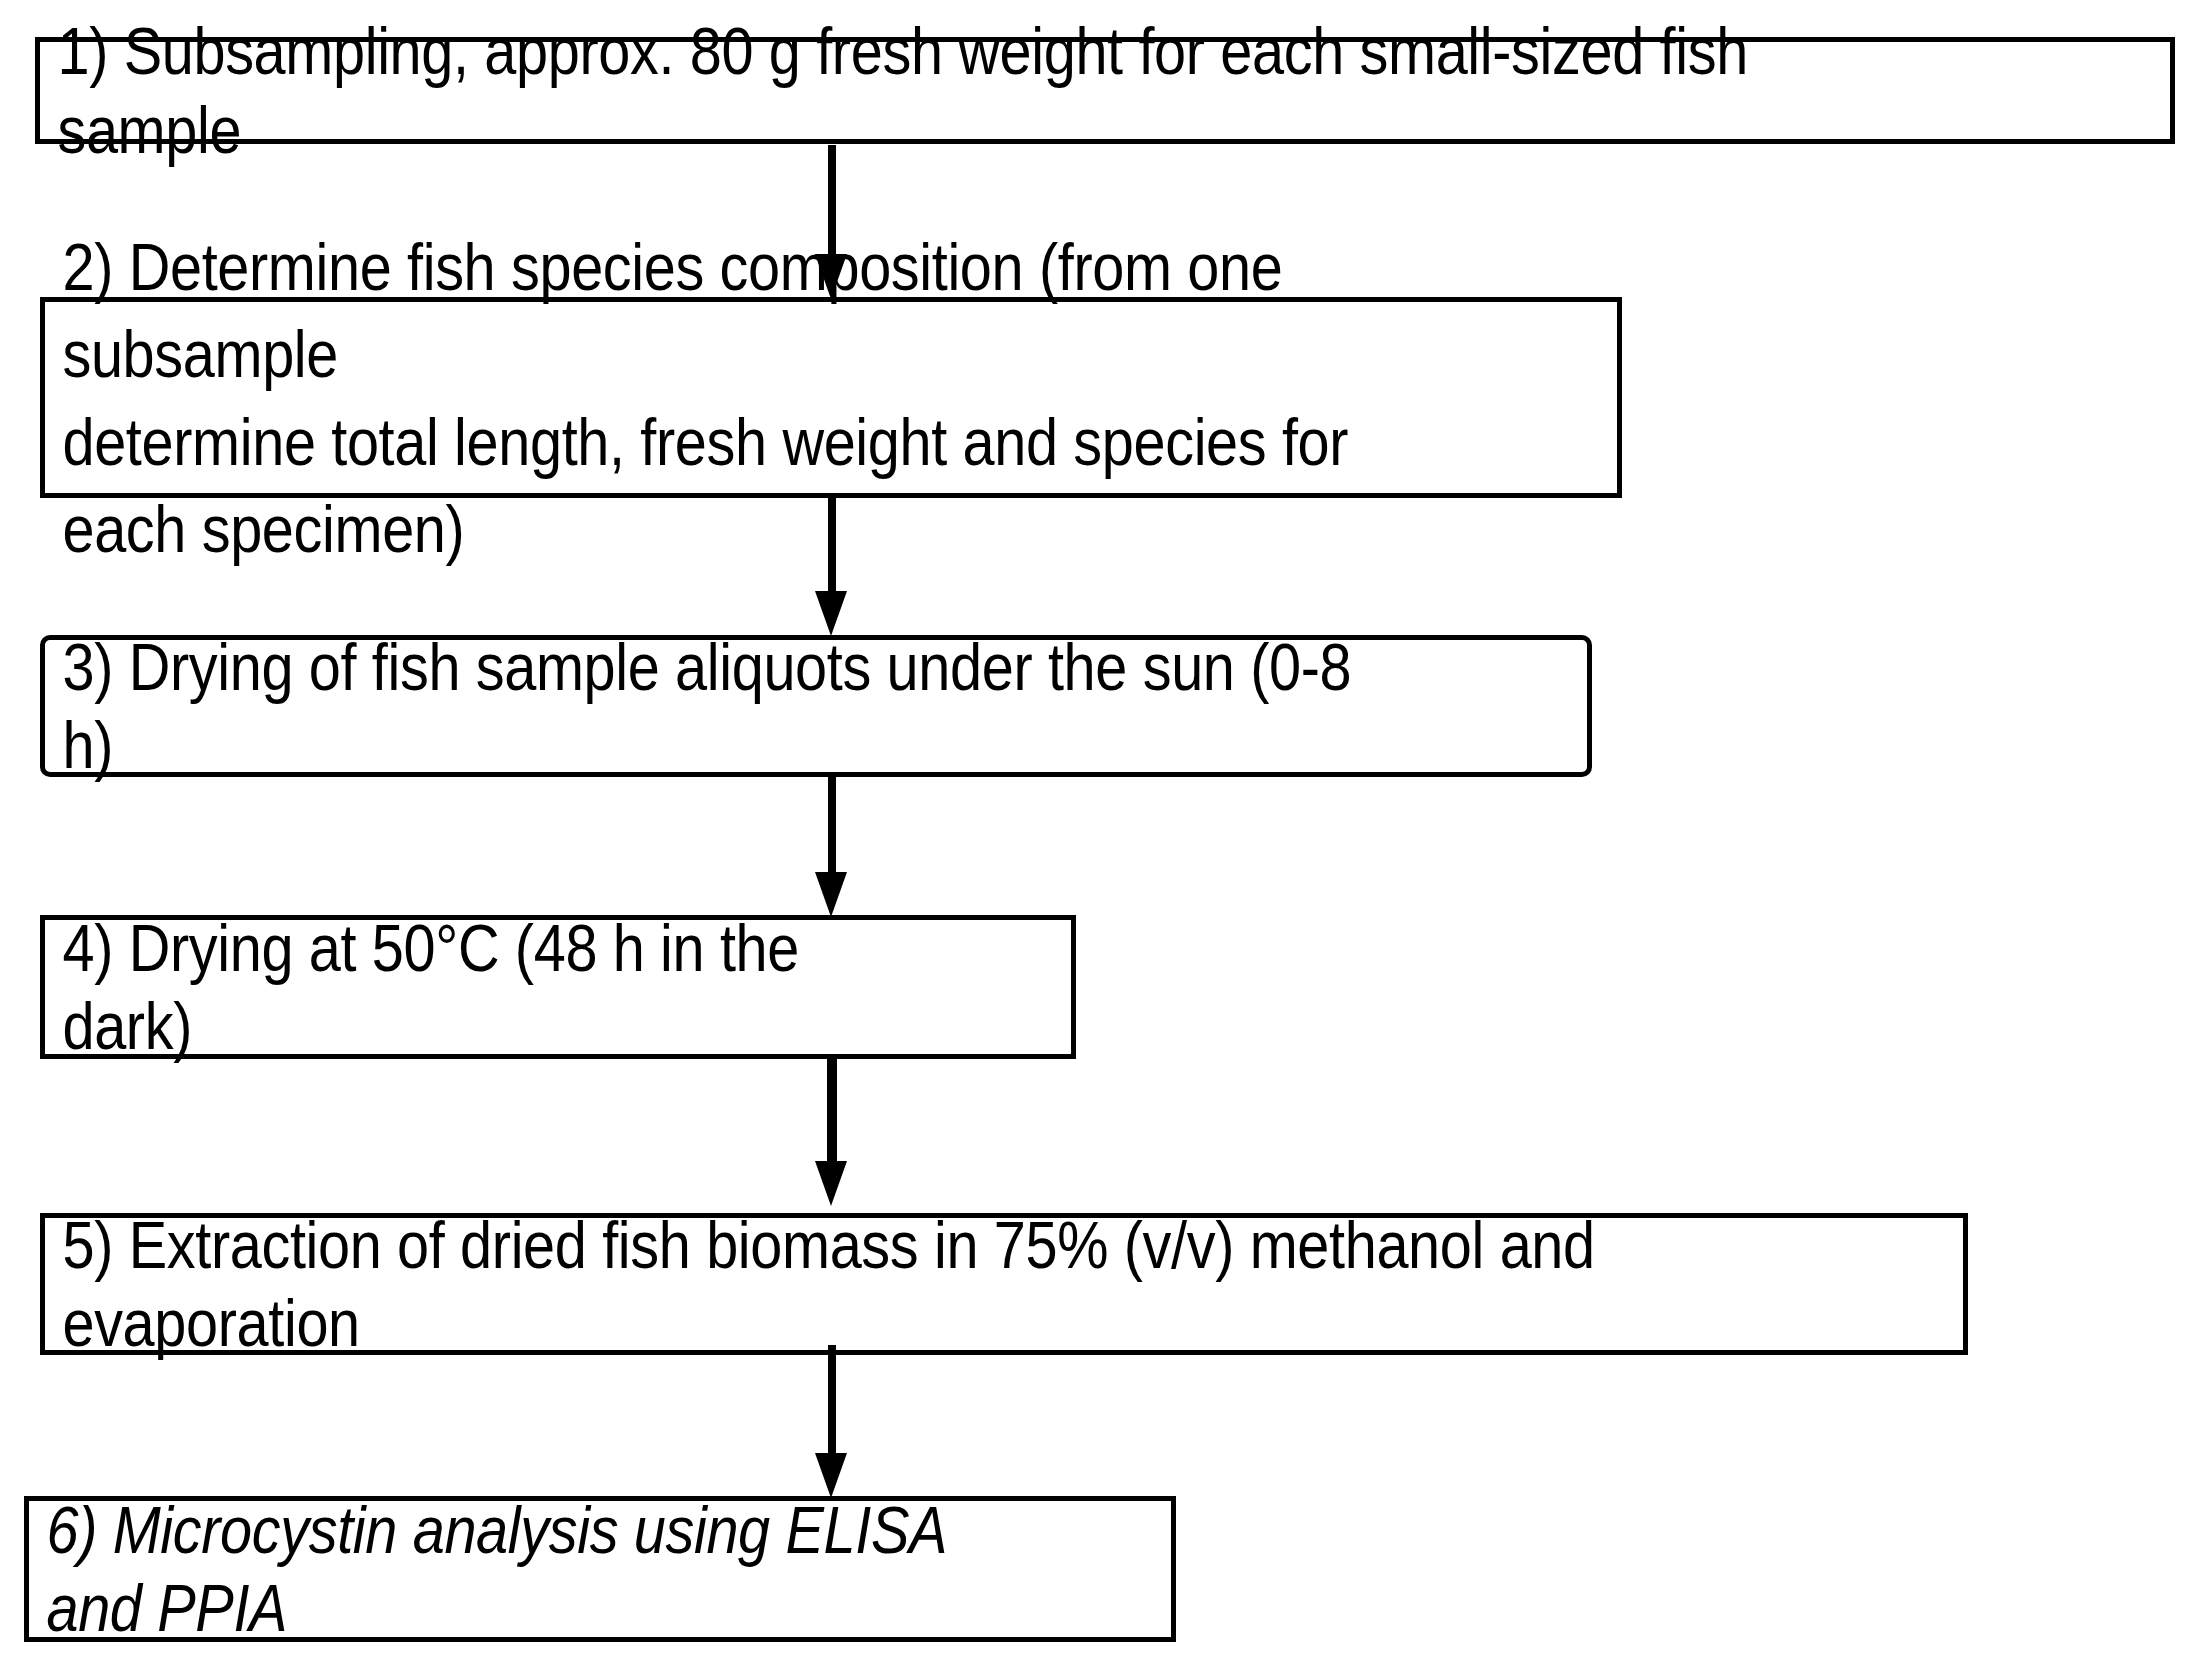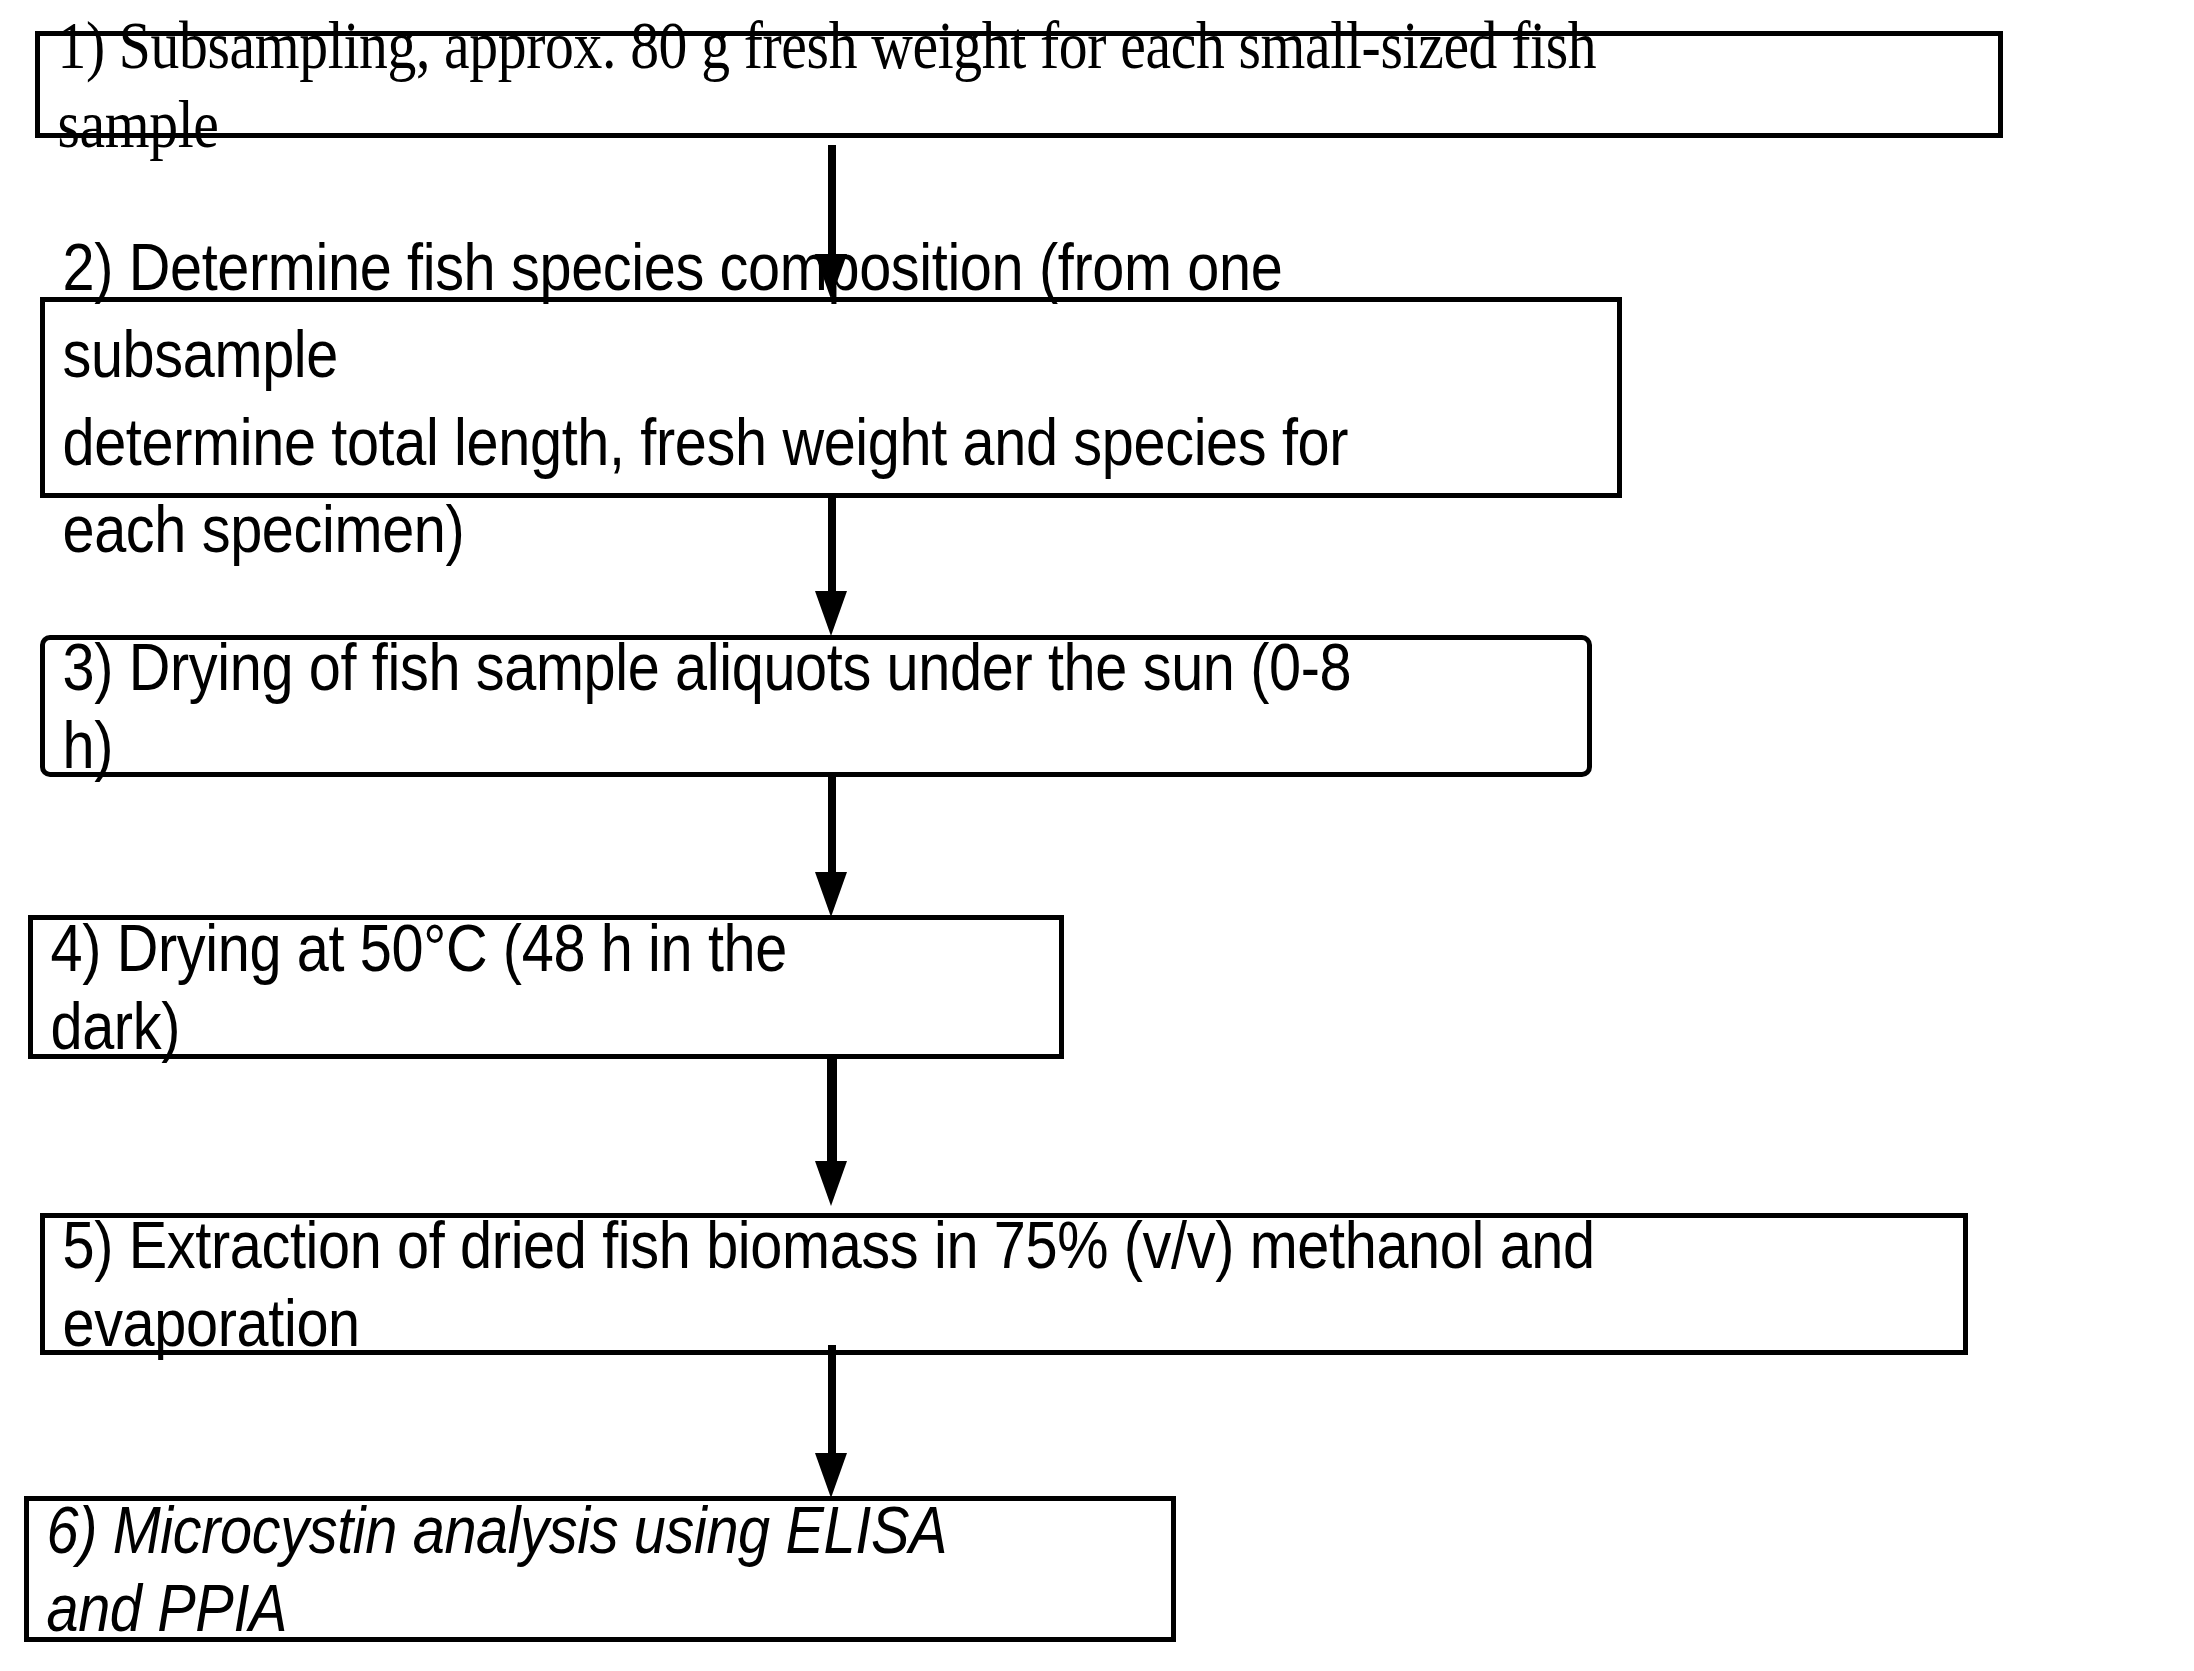--- a/index.html
+++ b/index.html
@@ -37,24 +37,24 @@
     letter-spacing: -0.4px;
     font-stretch: condensed;
     transform: scaleX(0.86);
     transform-origin: left center;
     white-space: pre-line;
     padding-left: 20.3px;
     width: 116%;
   }
 
   
-  #box-1 { left: 35px;  top: 31px;   width: 1968px; height: 107px; font-family: Liberation Serif, serif; }
+  #box-1 { left: 35px;  top: 37px;   width: 2140px; height: 107px; }
   #box-2 { left: 40px;  top: 297px;  width: 1582px; height: 201px; }
   #box-3 { left: 40px;  top: 635px;  width: 1552px; height: 142px; border-radius: 10px; }
-  #box-4 { left: 28px;  top: 915px; width: 1036px; height: 144px; }
+  #box-4 { left: 40px;  top: 915px; width: 1036px; height: 144px; }
   #box-5 { left: 40px;  top: 1204px; width: 1928px; height: 142px; margin-top: 9px; }
   #box-6 { left: 24px;  top: 1496px; width: 1152px; height: 146px; font-style: italic; }
 
   
   #box-2 .flow-box-label { line-height: 1.30; }
 
   
   .flow-arrow {
     position: absolute;
     left: 815px;

